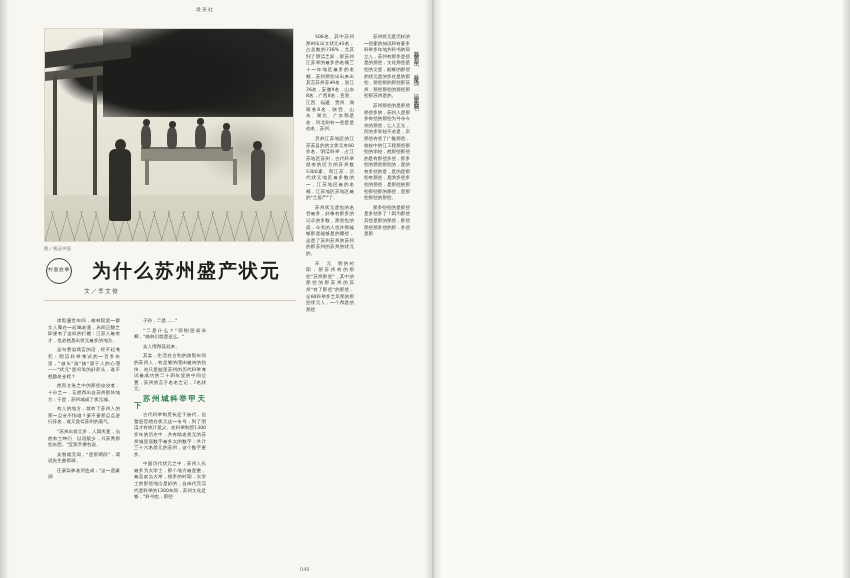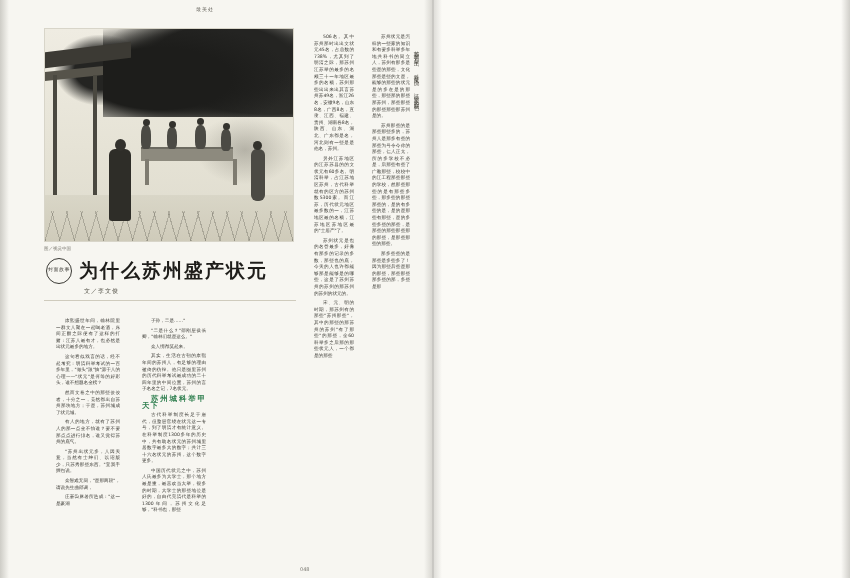--- a/index.html
+++ b/index.html
@@ -140,21 +140,21 @@
   }
 
   
   #badge {
     position: absolute; left: 46px; top: 258px;
     width: 26px; height: 26px; border: 1px solid #3b3a35; border-radius: 50%;
     font-size: 5px; line-height: 6px; color: #3b3a35; text-align: center;
     box-sizing: border-box; padding-top: 7px; letter-spacing: 0.5px;
   }
   #left-title {
-    position: absolute; left: 79px; top: 258px;
+    position: absolute; left: 92px; top: 258px;
     font-family: Liberation Mono, monospace;
     font-size: 19px; font-weight: 700; color: #1e1d1a; letter-spacing: 2px;
     white-space: nowrap;
   }
   #left-byline {
     position: absolute; left: 84px; top: 287px;
     font-size: 6px; color: #555349; letter-spacing: 1px;
   }
   #title-rule {
     position: absolute; left: 44px; top: 300px; width: 252px; height: 1px; background: #cfcbbd;
@@ -163,21 +163,21 @@
   
   .col {
     position: absolute;
     color: #3a3934;
     font-size: 4.6px;
     line-height: 6.6px;
     text-align: justify;
     overflow: hidden;
     font-family: "DejaVu Sans", sans-serif;
   }
-  .col p { margin: 0 0 3px 12px; text-indent: 9px; }
+  .col p { margin: 0 0 3px 4px; text-indent: 9px; }
 
   
   #left-sidemark {
     position: absolute;
     writing-mode: vertical-rl;
     left: 414px; top: 46px;
     font-size: 5.5px; color: #4a4840; letter-spacing: 2px; height: 160px;
   }
 
   

